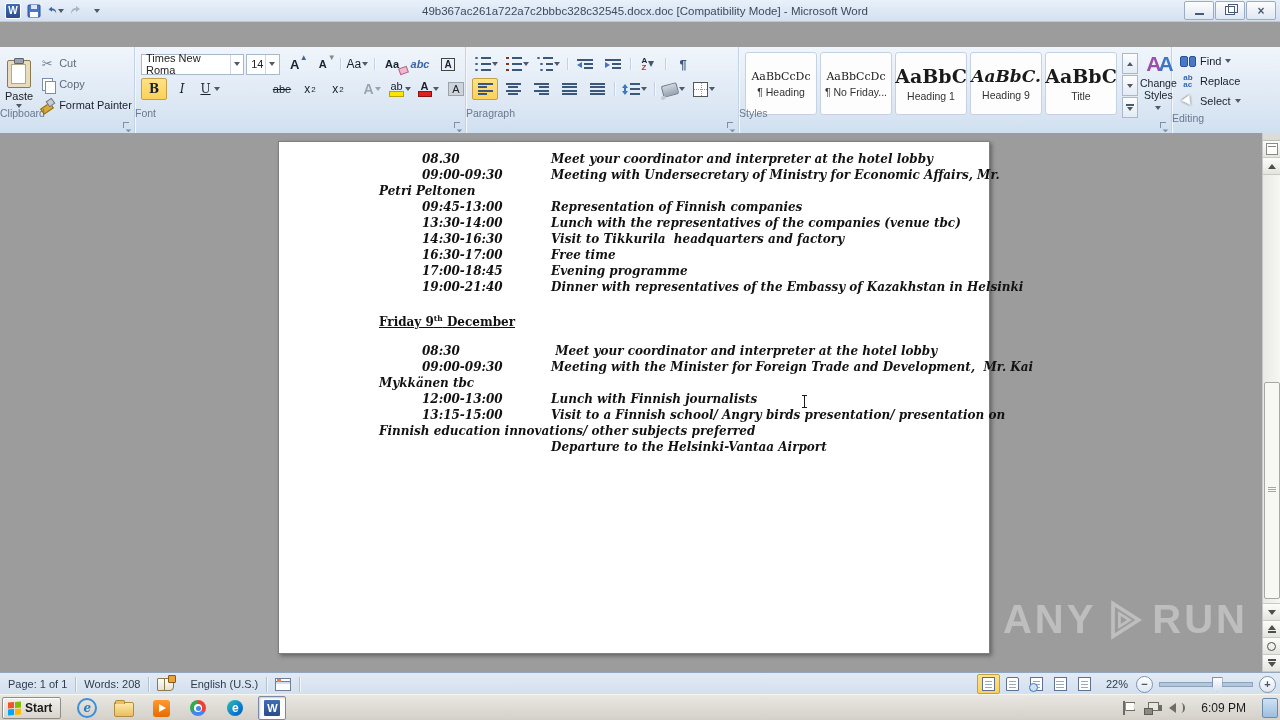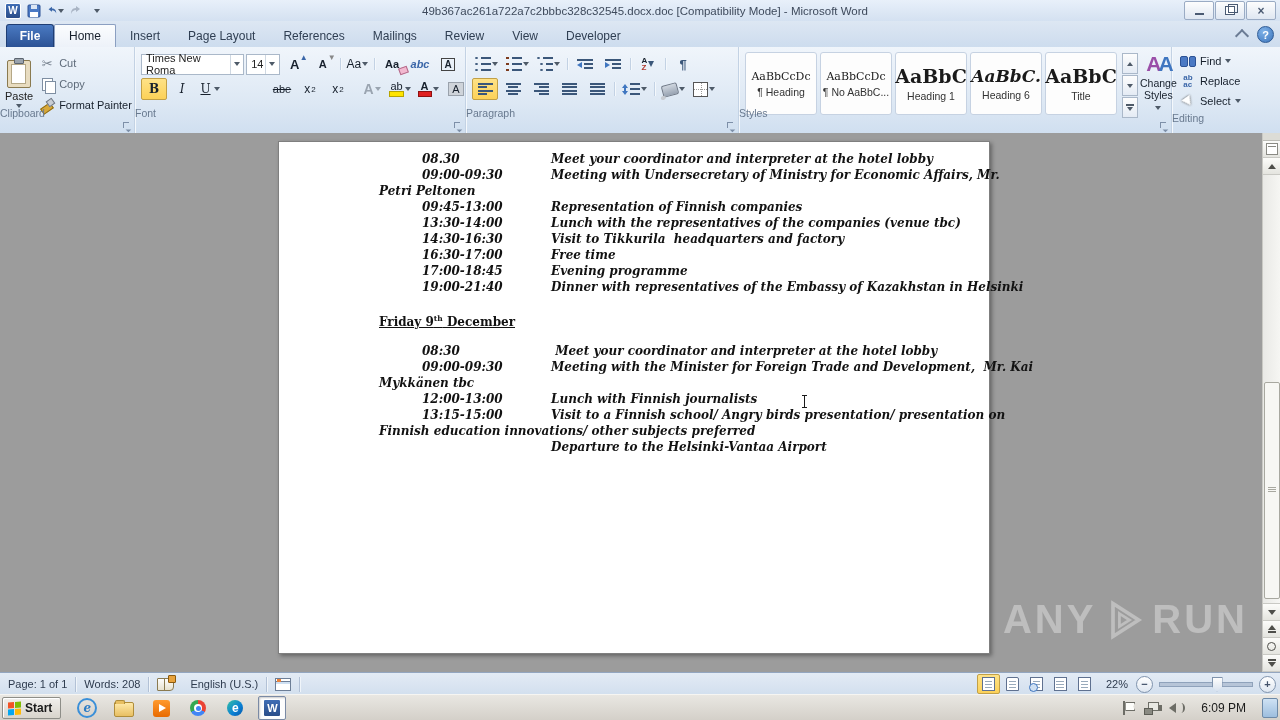--- a/index.html
+++ b/index.html
@@ -300,37 +300,20 @@
         </span>
       <span class="wbtn">
           <span class="glyph-restore"></span>
         </span>
       <span class="wbtn">
           <span class="glyph-close">×</span>
         </span>
     </div>
   </div>
 
-  <div class="tabrow">
-    <div class="file-tab">File</div>
-    <div id="tabs" style="display:flex;align-items:flex-end;">
-        <div class="tab active">Home</div>
-        <div class="tab">Insert</div>
-        <div class="tab">Page Layout</div>
-        <div class="tab">References</div>
-        <div class="tab">Mailings</div>
-        <div class="tab">Review</div>
-        <div class="tab">View</div>
-        <div class="tab">Developer</div>
-      </div>
-    <div class="tabrow-right">
-      <span class="collapse-chevron"></span>
-      <span class="helpbtn">?</span>
-    </div>
-  </div>
 
   <div class="ribbon">
 
     <div class="group g-clip">
       <div class="paste-btn">
         <span class="clipboard-ic"></span>
         <span>Paste</span>
         <span class="dar"></span>
       </div>
       <div class="clip-col">
@@ -573,29 +556,29 @@
     </div>
 
     <div class="group g-styles">
       <div class="stylecards" id="stylecards">
           <div class="stylecard">
             <span class="style-preview sp-normal">AaBbCcDc</span>
             <span class="style-name">¶ Heading</span>
           </div>
           <div class="stylecard">
             <span class="style-preview sp-nospace">AaBbCcDc</span>
-            <span class="style-name">¶ No AaBbC...</span>
+            <span class="style-name">¶ No Friday...</span>
           </div>
           <div class="stylecard">
             <span class="style-preview sp-h1">AaBbC</span>
             <span class="style-name">Heading 1</span>
           </div>
           <div class="stylecard">
             <span class="style-preview sp-h2">AaBbC.</span>
-            <span class="style-name">Heading 6</span>
+            <span class="style-name">Heading 9</span>
           </div>
           <div class="stylecard">
             <span class="style-preview sp-title">AaBbC</span>
             <span class="style-name">Title</span>
           </div>
         </div>
       <div class="gal-scroll">
         <span class="gal-btn">
             <span class="uar"></span>
           </span>

